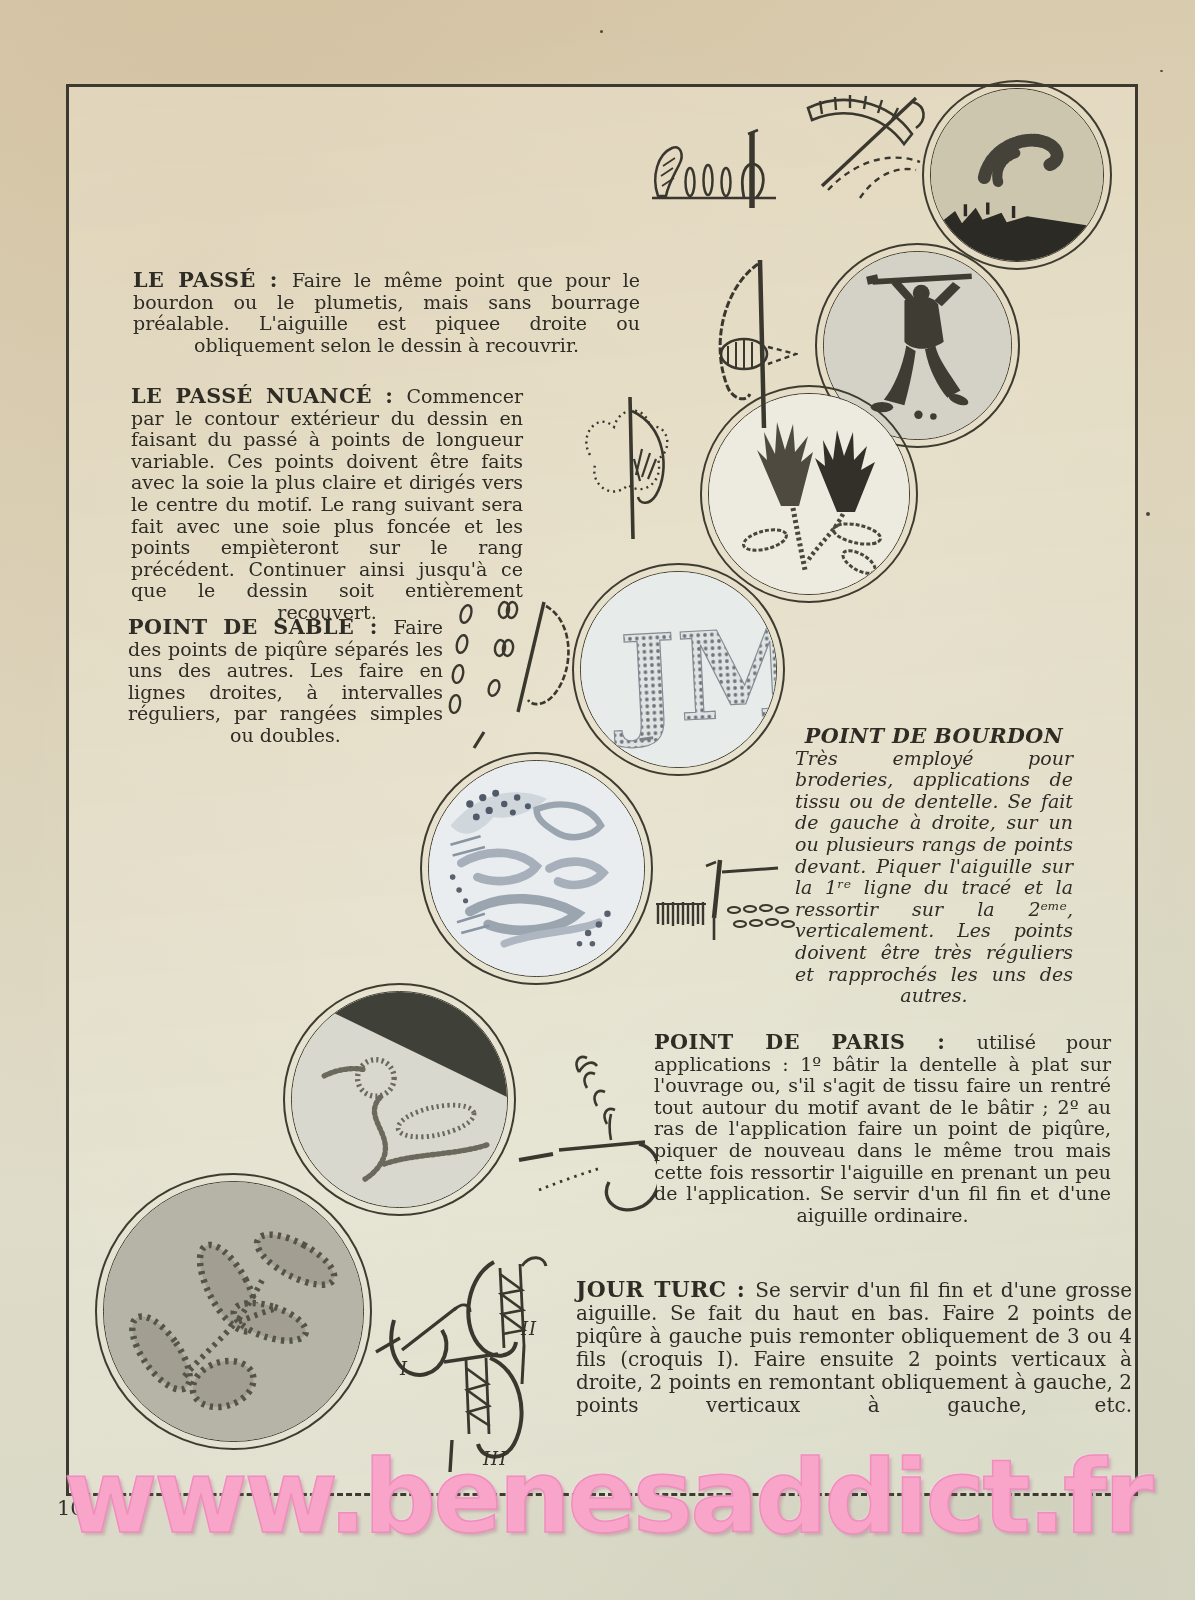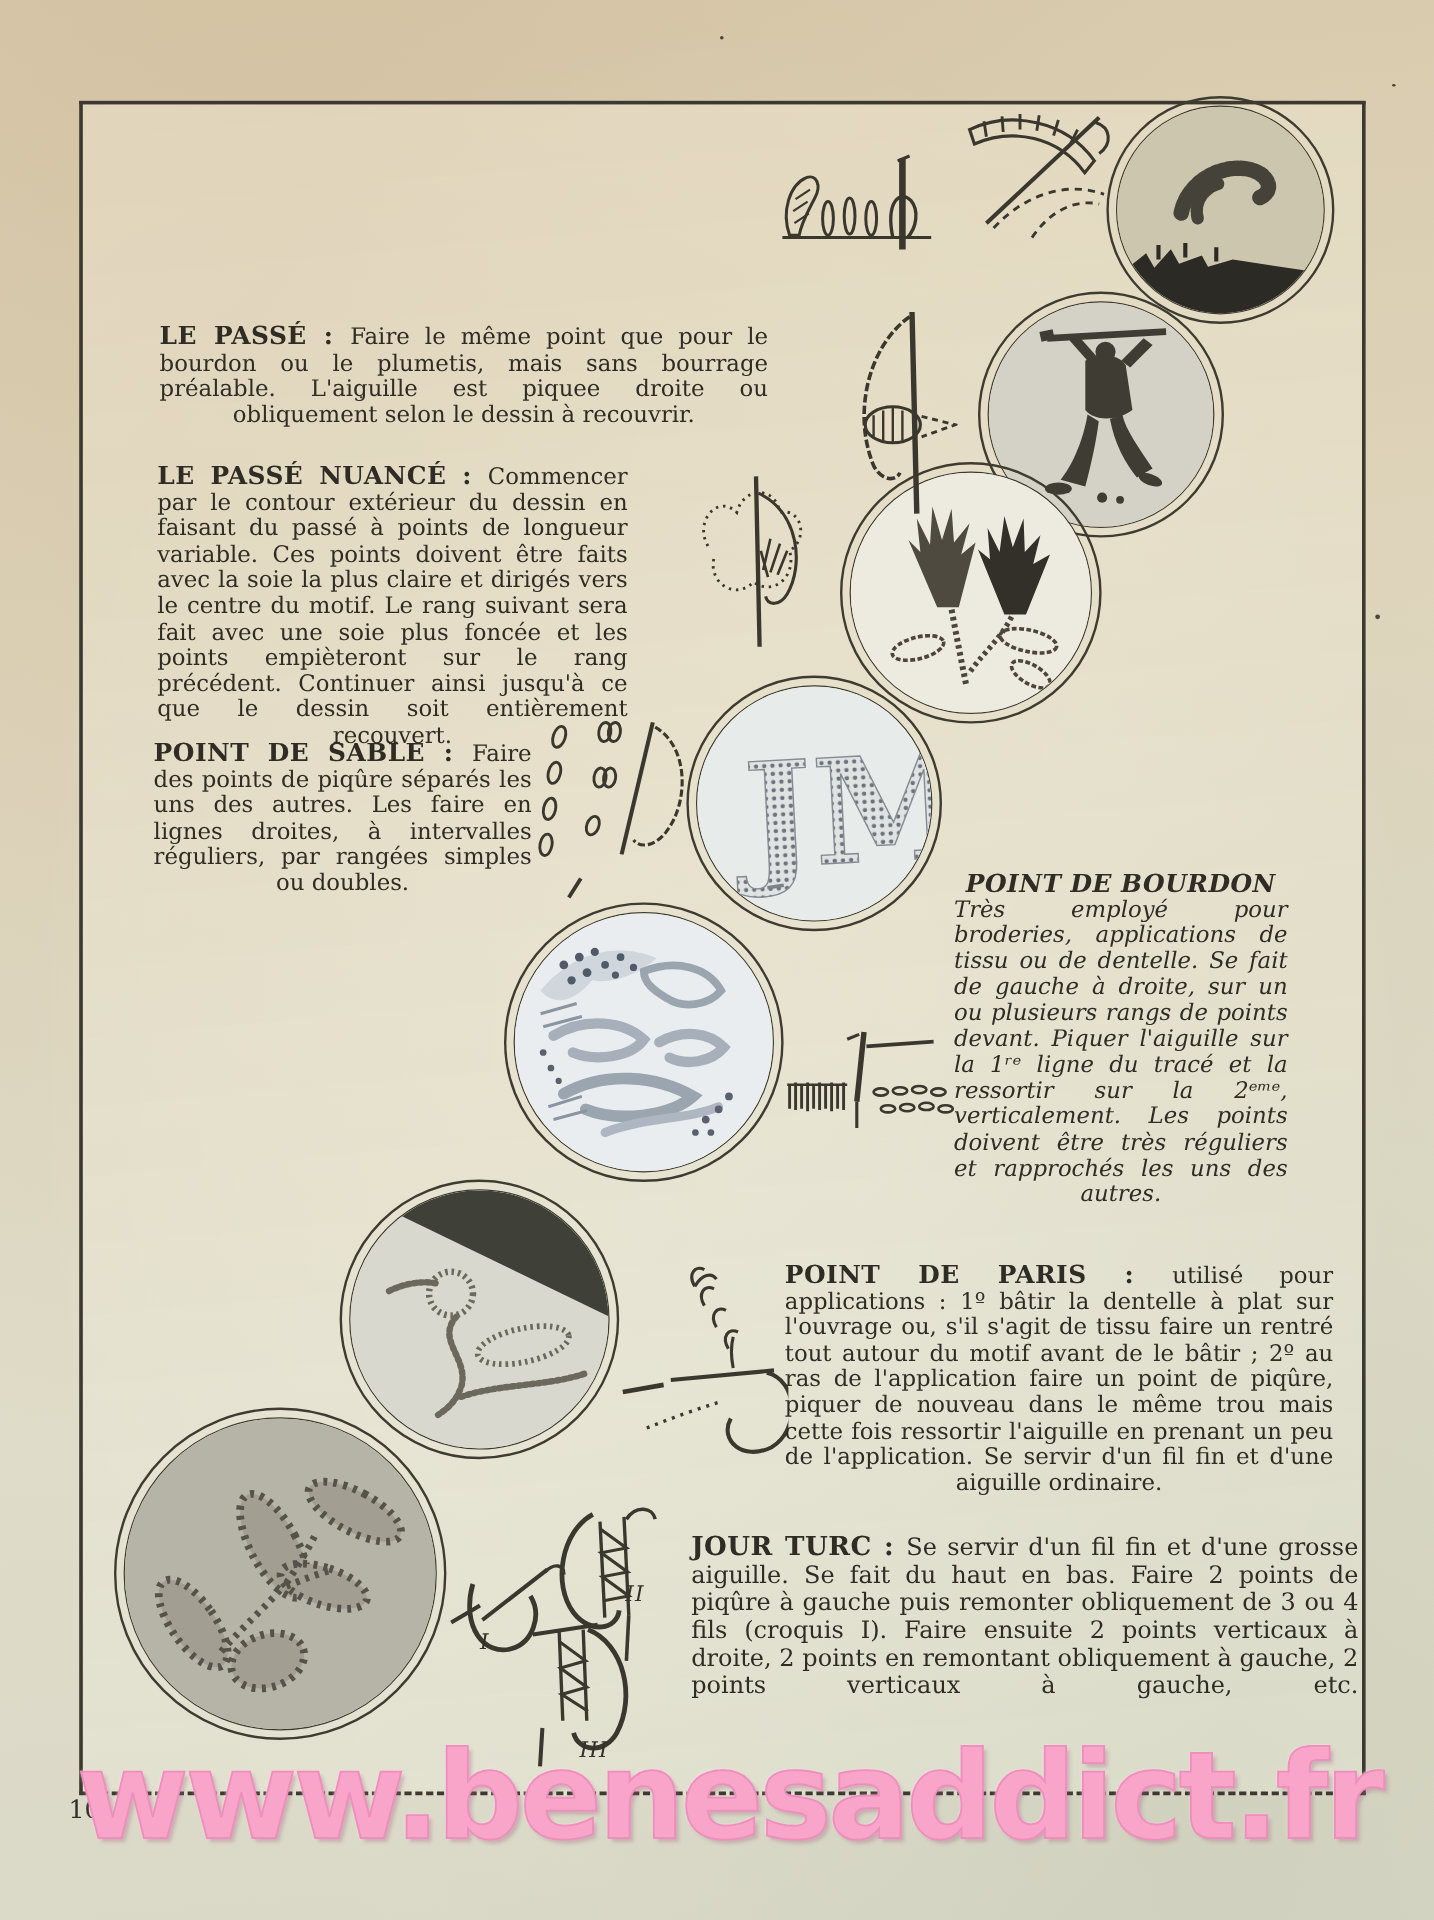--- a/index.html
+++ b/index.html
@@ -54,21 +54,21 @@
   </div>
 
   <div class="para" style="left:128px;top:617px;width:315px;">
     <span class="sec-title">POINT DE SABLE</span><span class="sec-title"> : </span><span>Faire des points de piqûre séparés les uns des autres. Les faire en lignes droites, à intervalles réguliers, par rangées simples ou doubles.</span>
   </div>
 
   <div class="para" style="left:795px;top:726px;width:278px;font-style:italic;">
     <span class="sec-title block-title">POINT DE BOURDON</span><span>Très employé pour broderies, applications de tissu ou de dentelle. Se fait de gauche à droite, sur un ou plusieurs rangs de points devant. Piquer l'aiguille sur la 1ʳᵉ ligne du tracé et la ressortir sur la 2ᵉᵐᵉ, verticalement. Les points doivent être très réguliers et rapprochés les uns des autres.</span>
   </div>
 
-  <div class="para" style="left:654px;top:1032px;width:457px;margin-top:20px;">
+  <div class="para" style="left:654px;top:1032px;width:457px;">
     <span class="sec-title">POINT DE PARIS</span><span class="sec-title"> : </span><span>utilisé pour applications : 1º bâtir la dentelle à plat sur l'ouvrage ou, s'il s'agit de tissu faire un rentré tout autour du motif avant de le bâtir ; 2º au ras de l'application faire un point de piqûre, piquer de nouveau dans le même trou mais cette fois ressortir l'aiguille en prenant un peu de l'application. Se servir d'un fil fin et d'une aiguille ordinaire.</span>
   </div>
 
   <div class="para last-justify" style="left:552px;top:1278px;width:556px;font-size:20px;line-height:23px;">
     <span class="sec-title">JOUR TURC</span><span class="sec-title"> : </span><span>Se servir d'un fil fin et d'une grosse aiguille. Se fait du haut en bas. Faire 2 points de piqûre à gauche puis remonter obliquement de 3 ou 4 fils (croquis I). Faire ensuite 2 points verticaux à droite, 2 points en remontant obliquement à gauche, 2 points verticaux à gauche, etc.</span>
   </div>
 
   <div class="photo-ring" style="left:922px;top:80px;width:190px;height:190px;">
     <div class="photo">
       <svg viewBox="0 0 200 200">

